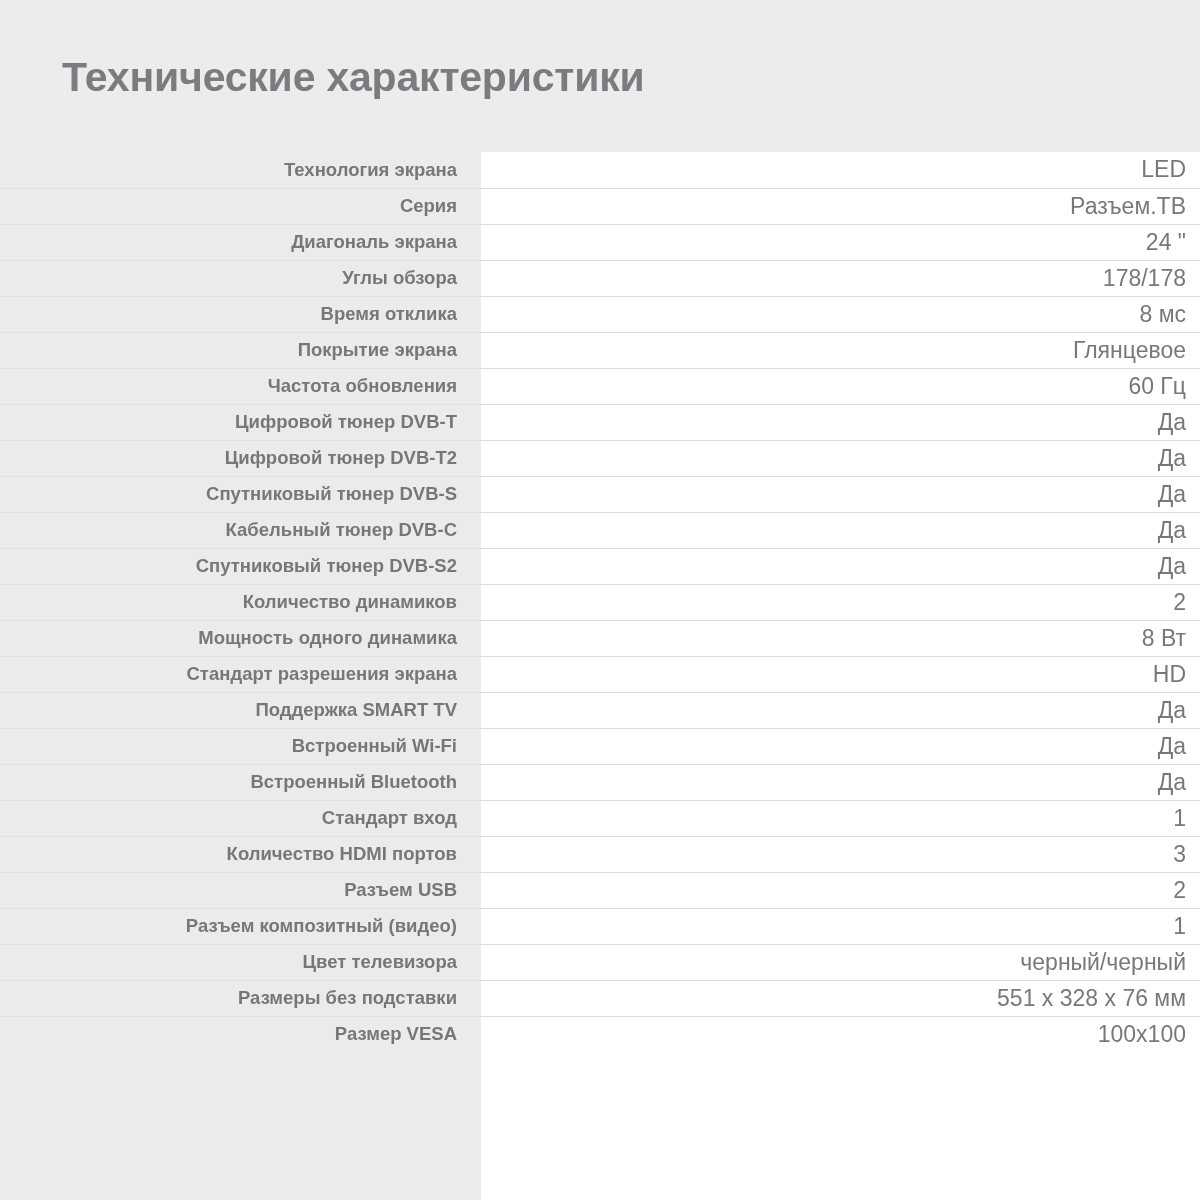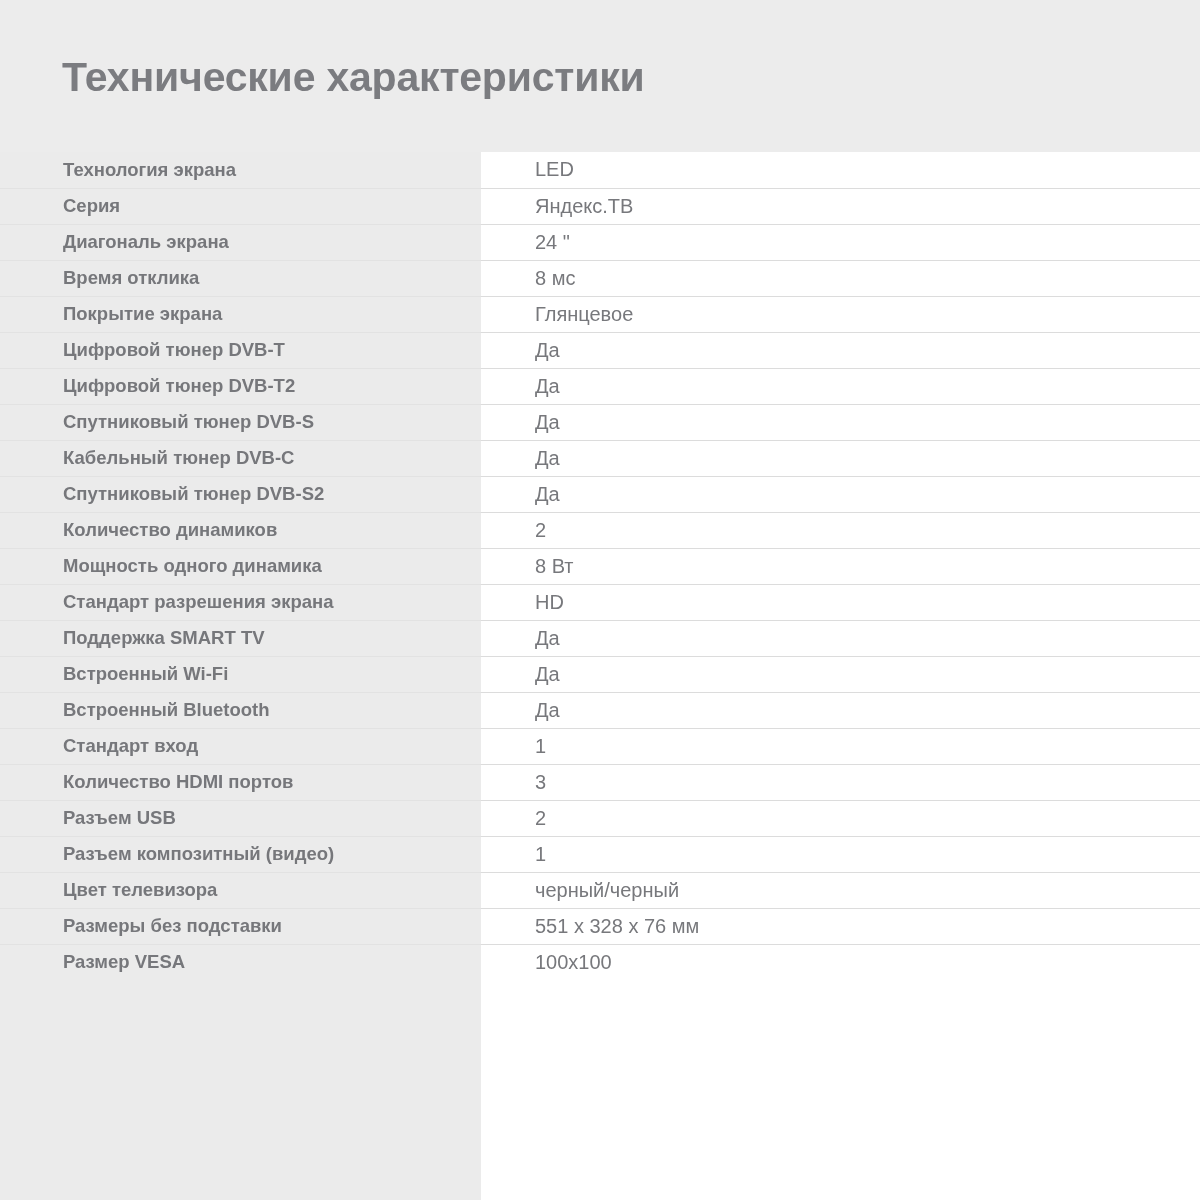--- a/index.html
+++ b/index.html
@@ -14,20 +14,21 @@
     font-family: "Liberation Sans", "DejaVu Sans", sans-serif;
     overflow: hidden;
   }
 
   #page {
     position: relative;
     width: 1200px;
     height: 1200px;
     background: #15803d;
     box-sizing: border-box;
+    text-align: right;
   }
 
   
   .page-header {
     position: absolute;
     left: 0;
     top: 0;
     width: 1200px;
     height: 152px;
     background: #ececec;
@@ -83,34 +84,34 @@
     box-sizing: border-box;
   }
   .spec-table tr:last-child td {
     border-bottom: none;
   }
 
   td.spec-label {
     width: 481px;
     background: #ebebeb;
     padding-left: 63px;
-    padding-right: 14px;
+    padding-right: 24px;
     font-size: 18.5px;
     font-weight: bold;
     color: #76777b;
     white-space: nowrap;
     overflow: hidden;
     border-bottom-color: #e2e2e2;
   }
   td.spec-value {
     width: 719px;
     background: #ffffff;
     padding-left: 54px;
     padding-right: 14px;
-    font-size: 20px;
+    font-size: 23px;
     font-weight: normal;
     color: #77787c;
     white-space: nowrap;
     overflow: hidden;
     border-bottom-color: #dcdcdc;
   }
 </style>
 </head>
 <body>
 
@@ -124,35 +125,43 @@
   <div class="col-band-value"></div>
 
   <table class="spec-table">
     <tbody id="spec-table-body">
     <tr class="spec-row">
           <td class="spec-label">Технология экрана</td>
           <td class="spec-value">LED</td>
         </tr>
         <tr class="spec-row">
           <td class="spec-label">Серия</td>
-          <td class="spec-value">Яндекс.ТВ</td>
+          <td class="spec-value">Разъем.ТВ</td>
         </tr>
         <tr class="spec-row">
           <td class="spec-label">Диагональ экрана</td>
           <td class="spec-value">24 "</td>
         </tr>
         <tr class="spec-row">
+          <td class="spec-label">Углы обзора</td>
+          <td class="spec-value">178/178</td>
+        </tr>
+        <tr class="spec-row">
           <td class="spec-label">Время отклика</td>
           <td class="spec-value">8 мс</td>
         </tr>
         <tr class="spec-row">
           <td class="spec-label">Покрытие экрана</td>
           <td class="spec-value">Глянцевое</td>
         </tr>
         <tr class="spec-row">
+          <td class="spec-label">Частота обновления</td>
+          <td class="spec-value">60 Гц</td>
+        </tr>
+        <tr class="spec-row">
           <td class="spec-label">Цифровой тюнер DVB-T</td>
           <td class="spec-value">Да</td>
         </tr>
         <tr class="spec-row">
           <td class="spec-label">Цифровой тюнер DVB-T2</td>
           <td class="spec-value">Да</td>
         </tr>
         <tr class="spec-row">
           <td class="spec-label">Спутниковый тюнер DVB-S</td>
           <td class="spec-value">Да</td>

